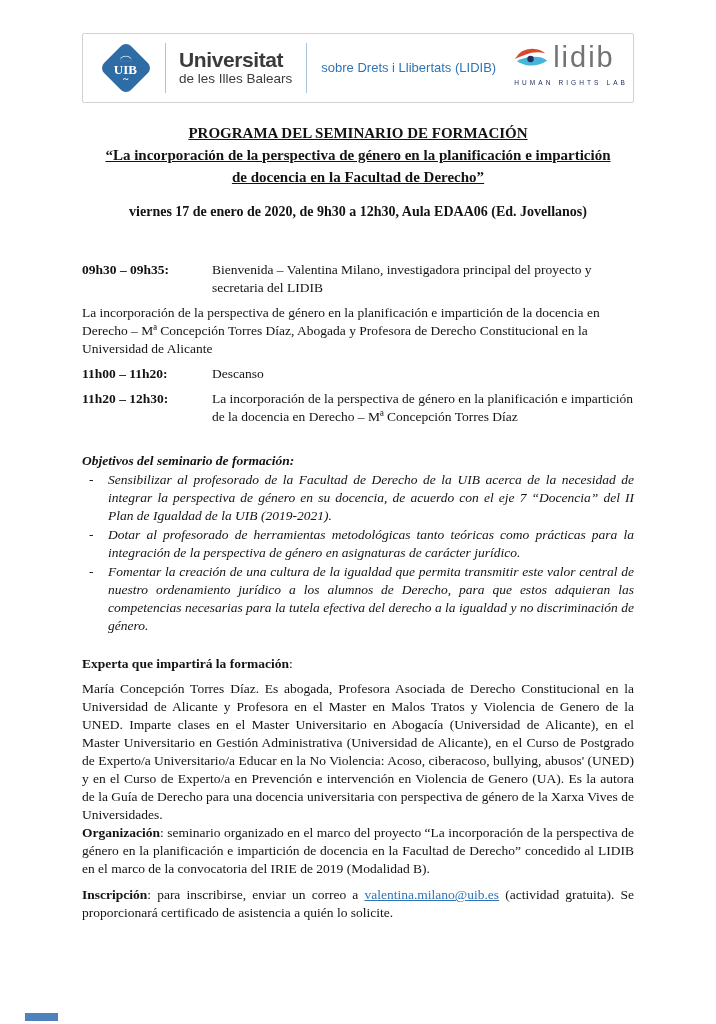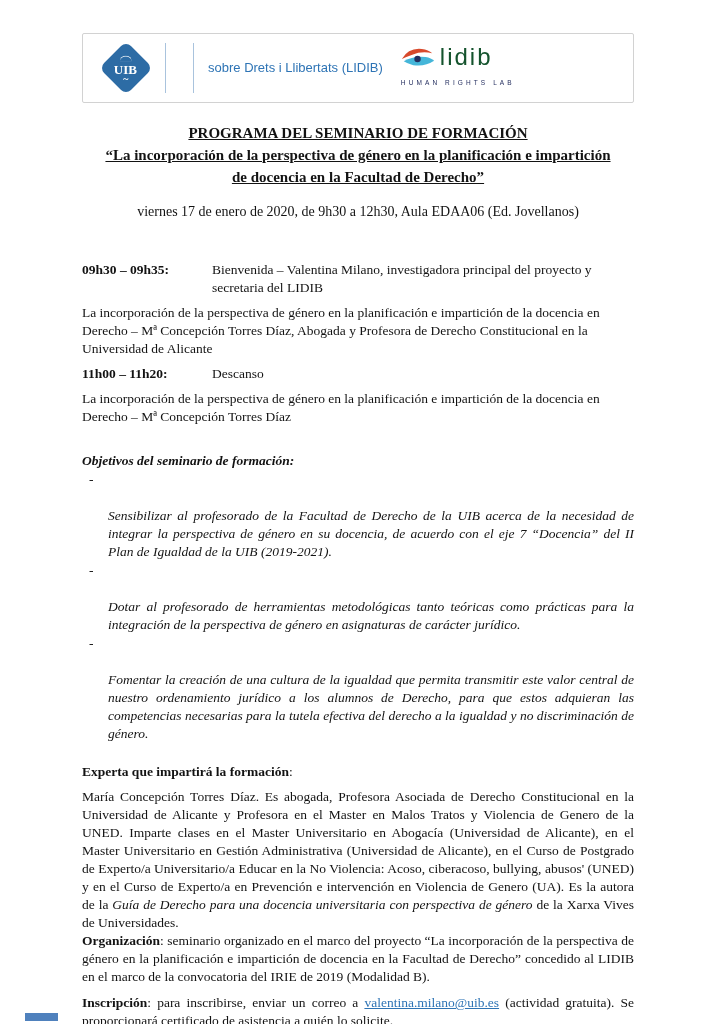--- a/index.html
+++ b/index.html
@@ -51,47 +51,47 @@
   .uib-wave { font-size: 10px; line-height: 5px; letter-spacing: -1px; }
   .hsep { width: 1px; height: 50px; background: #a9c3dd; margin: 0 13px 0 20px; flex-shrink: 0; }
   .hsep2 { margin: 0 14px; }
   .u-wordmark { flex-shrink: 0; }
   .u-name { font-weight: 700; font-size: 21px; color: #3b3b3b; letter-spacing: -0.4px; line-height: 1; }
   .u-sub  { font-weight: 400; font-size: 13.5px; color: #3b3b3b; line-height: 1.15; margin-top: 1px; }
   .lab-text { font-size: 13px; color: #2e74b5; line-height: 1.35; flex-shrink: 0; }
   .lidib-block { margin-left: 16px; display: flex; flex-direction: column; align-items: flex-start; }
   .lidib-top { display: flex; align-items: center; }
   .lidib-eye { width: 38px; height: 26px; margin-right: 3px; }
-  .lidib-word { font-size: 24px; color: #14532d; letter-spacing: 2px; font-weight: 400; line-height: 0.85; }
+  .lidib-word { font-size: 29px; color: #737373; letter-spacing: 2px; font-weight: 400; line-height: 0.85; }
   .lidib-tag { font-size: 6.5px; letter-spacing: 3.1px; color: #242e5f; margin-top: 3px; margin-left: 2px; }
 
   
   .title-line { text-align: center; font-weight: bold; font-size: 15px; line-height: 22px; }
   .title-block { margin-top: 19px; text-decoration: underline; }
-  .date-line { text-align: center; font-size: 14px; margin-top: 15px; }
+  .date-line { text-align: center; font-size: 14px; margin-top: 15px; font-weight: bold; }
 
   
   .schedule { margin-top: 40px; }
   .sched-row { display: flex; margin-bottom: 7px; }
   .sched-time { width: 130px; flex-shrink: 0; font-weight: bold; }
   .sched-desc { flex: 1; }
 
   
   .objectives { margin-top: 26px; font-style: italic; }
   .obj-heading { font-weight: bold; }
   .obj-item { display: flex; margin-top: 1px; }
   .obj-bullet { width: 19px; padding-left: 7px; flex-shrink: 0; }
-  .obj-text { flex: 1; text-align: justify; margin-top: 36px; }
+  .obj-text { flex: 1; text-align: justify; }
 
   
   .expert { margin-top: 20px; }
   .expert-heading { font-weight: bold; }
   .expert-colon { font-weight: normal; }
   .expert-bio { margin-top: 7px; text-align: justify; }
-  .italic { font-style: italic; }
+  .italic { }
 
   
   .org-par { margin-top: 0; text-align: justify; }
   .insc-par { margin-top: 8px; text-align: justify; }
   .bold-lead { font-weight: bold; }
   .email-link { color: #2e74b5; text-decoration: underline; }
 
   
   .footer-mark { position: absolute; left: 25px; top: 1013px; width: 33px; height: 8px; background: #4f81bd; }
 </style>
@@ -102,20 +102,24 @@
 
   <div class="header-box">
     <div class="uib-diamond">
       <div class="uib-diamond-inner">
         <div class="uib-arc"></div>
         <div>UIB</div>
         <div class="uib-wave">~</div>
       </div>
     </div>
     <div class="hsep"></div>
+    <div class="u-wordmark">
+      <div class="u-name">Universitat</div>
+      <div class="u-sub">de les Illes Balears</div>
+    </div>
     <div class="hsep hsep2"></div>
     <div class="lab-text">
       <div>sobre Drets i Llibertats (LIDIB)</div>
     </div>
     <div class="lidib-block">
       <div class="lidib-top">
         <svg class="lidib-eye" viewBox="0 0 40 26">
           <path d="M3 14 Q10 2 24 3.5 Q31 4.5 35 8 Q24 5.5 14 9.5 Q7 12 3 14 Z" fill="#d8492b"></path>
           <path d="M5 16.5 Q15 10.5 28 12 Q34 13 37 16 Q27 22.5 15 20.5 Q8.5 19 5 16.5 Z" fill="#45b6d9"></path>
           <circle cx="19.5" cy="14" r="3.4" fill="#242e5f"></circle>
@@ -141,20 +145,21 @@
         <div class="sched-desc">Bienvenida – Valentina Milano, investigadora principal del proyecto y secretaria del LIDIB</div>
       </div>
       <div class="sched-row">
         <div class="sched-desc">La incorporación de la perspectiva de género en la planificación e impartición de la docencia en Derecho – Mª Concepción Torres Díaz, Abogada y Profesora de Derecho Constitucional en la Universidad de Alicante</div>
       </div>
       <div class="sched-row">
         <div class="sched-time">11h00 – 11h20:</div>
         <div class="sched-desc">Descanso</div>
       </div>
       <div class="sched-row">
+        <div class="sched-time">11h20 – 12h30:</div>
         <div class="sched-desc">La incorporación de la perspectiva de género en la planificación e impartición de la docencia en Derecho – Mª Concepción Torres Díaz</div>
       </div>
     </div>
 
     <div class="objectives">
       <div class="obj-heading">Objetivos del seminario de formación:</div>
       <div class="obj-item">
         <span class="obj-bullet">-</span>
         <span class="obj-text">Sensibilizar al profesorado de la Facultad de Derecho de la UIB acerca de la necesidad de integrar la perspectiva de género en su docencia, de acuerdo con el eje 7 “Docencia” del II Plan de Igualdad de la UIB (2019-2021).</span>
       </div>

